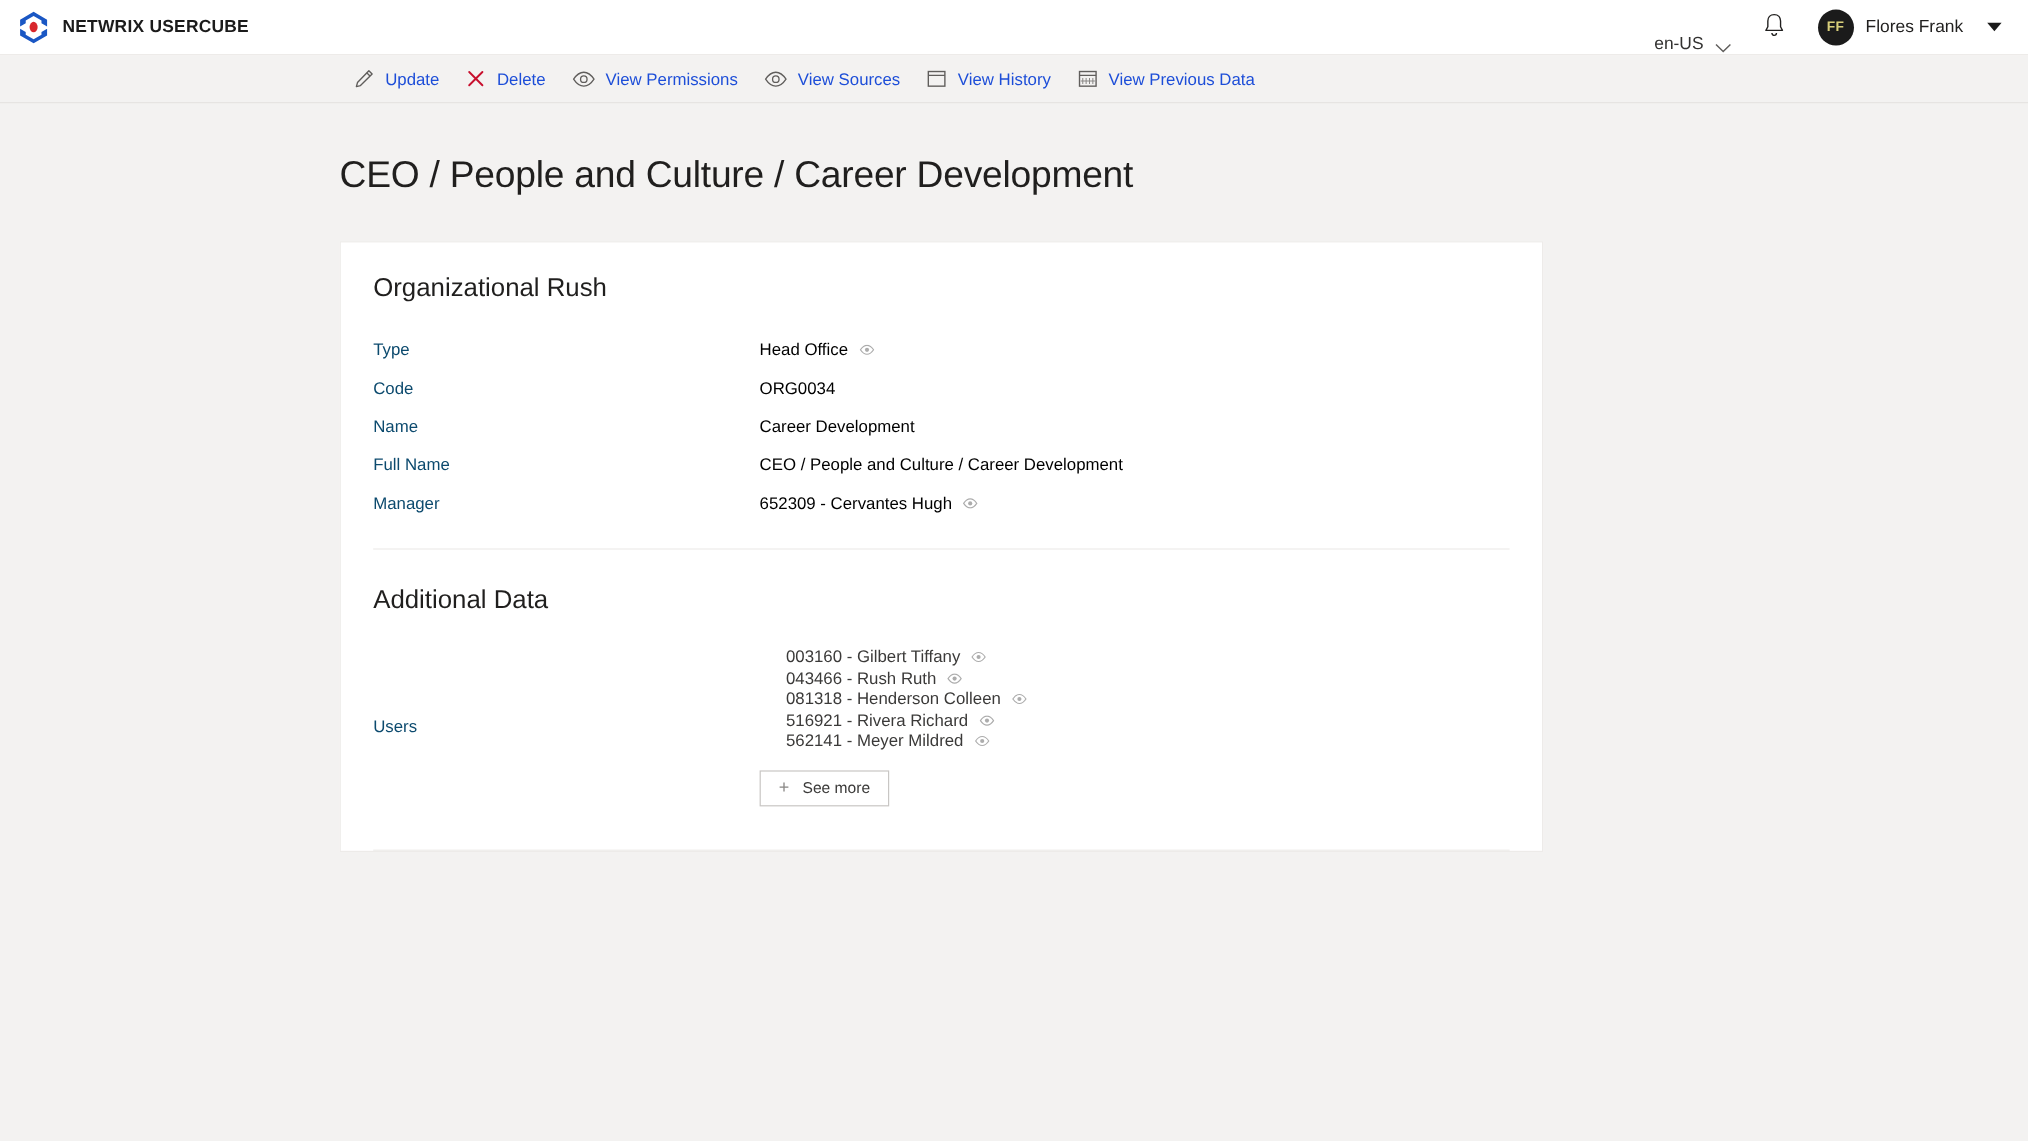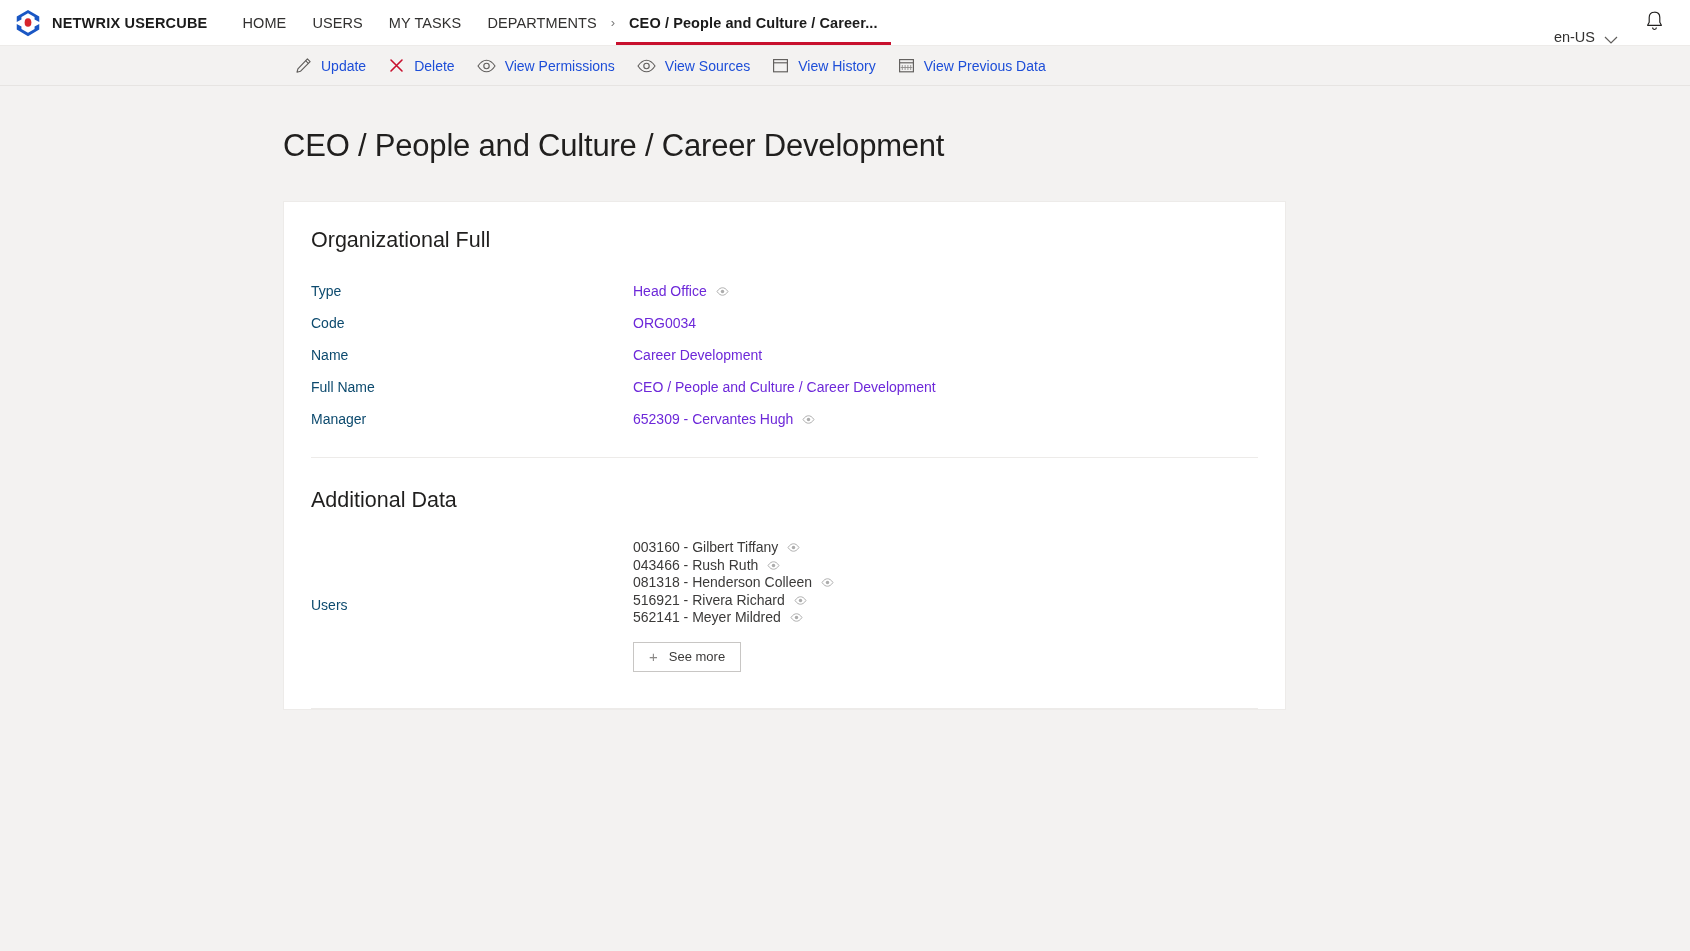--- a/index.html
+++ b/index.html
@@ -187,21 +187,21 @@
     margin-bottom: 0px;
   }
   .field-label {
     width: 322px;
     flex: none;
     font-size: 14px;
     color: #0c4a6e;
   }
   .field-value {
     font-size: 14px;
-    color: #6d28d9;
+    color: #000000;
     display: flex;
     align-items: center;
     gap: 9px;
   }
   .val-text { white-space: nowrap; }
   .eye {
     display: inline-flex;
     align-items: center;
     cursor: pointer;
     opacity: 0.62;
@@ -216,20 +216,21 @@
     padding: 4px 0;
   }
   .user-line {
     display: flex;
     align-items: center;
     gap: 9px;
     font-size: 14px;
     color: #3b3a39;
     line-height: 17.5px;
     height: 17.5px;
+    margin-left: 22px;
   }
   .see-more {
     margin-top: 15px;
     display: inline-flex;
     align-items: center;
     justify-content: center;
     gap: 11px;
     height: 30px;
     padding: 0 15px;
     background: #ffffff;
@@ -251,28 +252,20 @@
     <span>
       <svg class="brand-logo" viewBox="0 0 32 32" aria-hidden="true">
         <path d="M16 2 L28 9 L28 15 L23 12.2 L23 9.6 L16 5.6 L9 9.6 L9 12.2 L4 15 L4 9 Z" fill="#1a57c4"></path>
         <path d="M4 17 L9 19.8 L9 22.4 L16 26.4 L23 22.4 L23 19.8 L28 17 L28 23 L16 30 L4 23 Z" fill="#1a57c4"></path>
         <ellipse cx="16" cy="15.5" rx="3.6" ry="4.6" fill="#d8262c"></ellipse>
       </svg>
     </span>
     <span class="brand-name">NETWRIX USERCUBE</span>
   </div>
 
-  <div class="navlinks">
-    <div class="navlink">HOME</div>
-    <div class="navlink">USERS</div>
-    <div class="navlink">MY TASKS</div>
-    <div class="navlink">DEPARTMENTS</div>
-    <div class="bc-sep">›</div>
-    <div class="navlink current">CEO / People and Culture / Career...</div>
-  </div>
 
   <div class="nav-right">
 
     <div class="lang">
       <span>en-US</span>
       <span>
         <svg class="chev" width="14" height="9" viewBox="0 0 14 9" aria-hidden="true">
           <path d="M1 1 L7 7 L13 1" stroke="#605e5c" stroke-width="1.2" fill="none"></path>
         </svg>
       </span>
@@ -280,20 +273,25 @@
 
     <div class="bell-btn">
       <span>
         <svg width="19" height="21" viewBox="0 0 19 21" aria-hidden="true">
           <path d="M9.5 2.2 C6.1 2.2 4.2 4.6 4.2 7.6 L4.2 12.3 L2.6 15.3 L16.4 15.3 L14.8 12.3 L14.8 7.6 C14.8 4.6 12.9 2.2 9.5 2.2 Z" fill="none" stroke="#201f1e" stroke-width="1.15" stroke-linejoin="round"></path>
           <path d="M7.6 17.6 a1.9 1.9 0 0 0 3.8 0" fill="none" stroke="#201f1e" stroke-width="1.15"></path>
         </svg>
       </span>
     </div>
 
+    <div class="user-area">
+      <div class="avatar">FF</div>
+      <div class="username">Flores Frank</div>
+      <div class="caret-down"></div>
+    </div>
 
   </div>
 </div>
 
 <div class="commandbar">
 
   <div class="cmd">
     <span>
       <svg width="17" height="17" viewBox="0 0 17 17" aria-hidden="true">
         <path d="M12.4 1.9 L15.1 4.6 L5.4 14.3 L2 15.2 L2.9 11.8 Z" fill="none" stroke="#605e5c" stroke-width="1.15" stroke-linejoin="round"></path>
@@ -356,21 +354,21 @@
 
 </div>
 
 <div class="page">
 
   <h1 class="page-title">CEO / People and Culture / Career Development</h1>
 
   <div class="card">
 
     <div class="section">
-      <div class="section-title">Organizational Full</div>
+      <div class="section-title">Organizational Rush</div>
 
       <div class="field-row">
         <div class="field-label">Type</div>
         <div class="field-value">
           <span class="val-text">Head Office</span>
           <span class="eye">
             <svg width="13" height="9" viewBox="0 0 19 14" aria-hidden="true">
               <path d="M1 7 C4 2.4 7 1.2 9.5 1.2 C12 1.2 15 2.4 18 7 C15 11.6 12 12.8 9.5 12.8 C7 12.8 4 11.6 1 7 Z" fill="none" stroke="#7a7a7a" stroke-width="1.5"></path>
               <circle cx="9.5" cy="7" r="2.7" fill="#7a7a7a"></circle>
             </svg>

